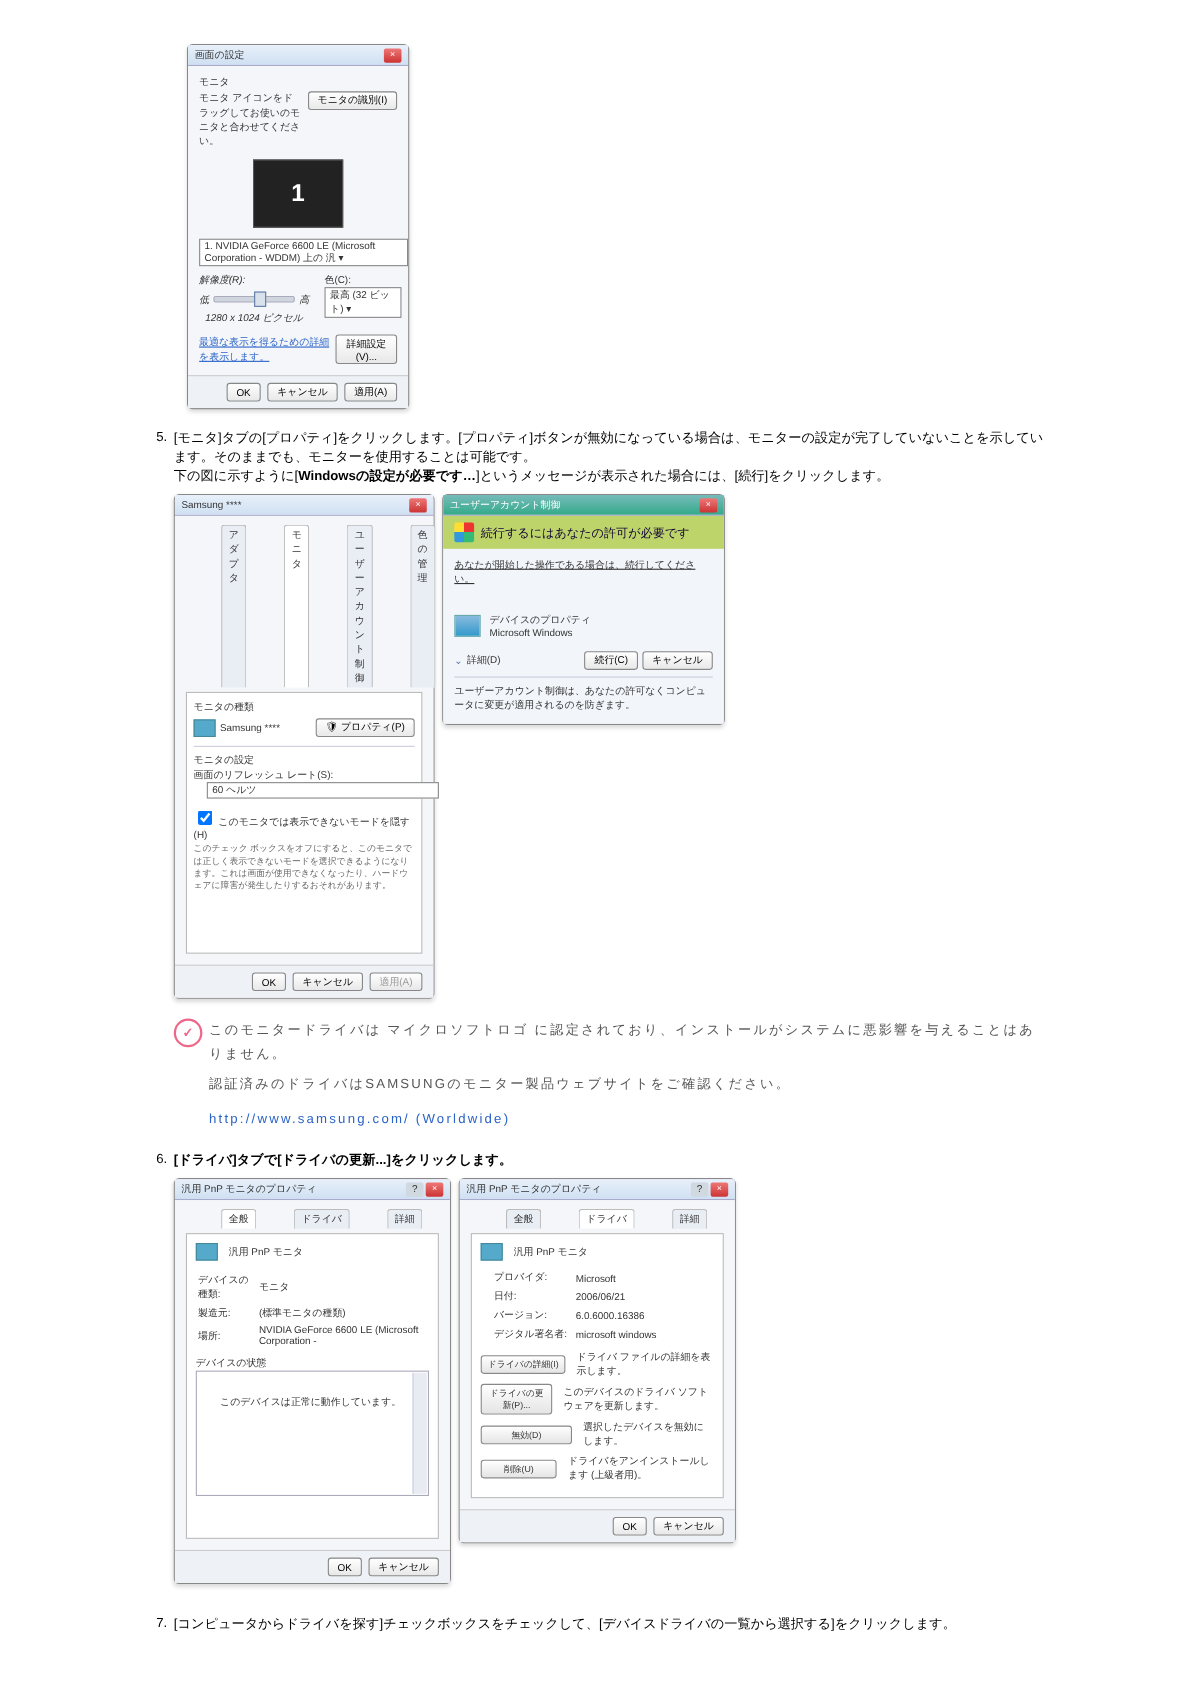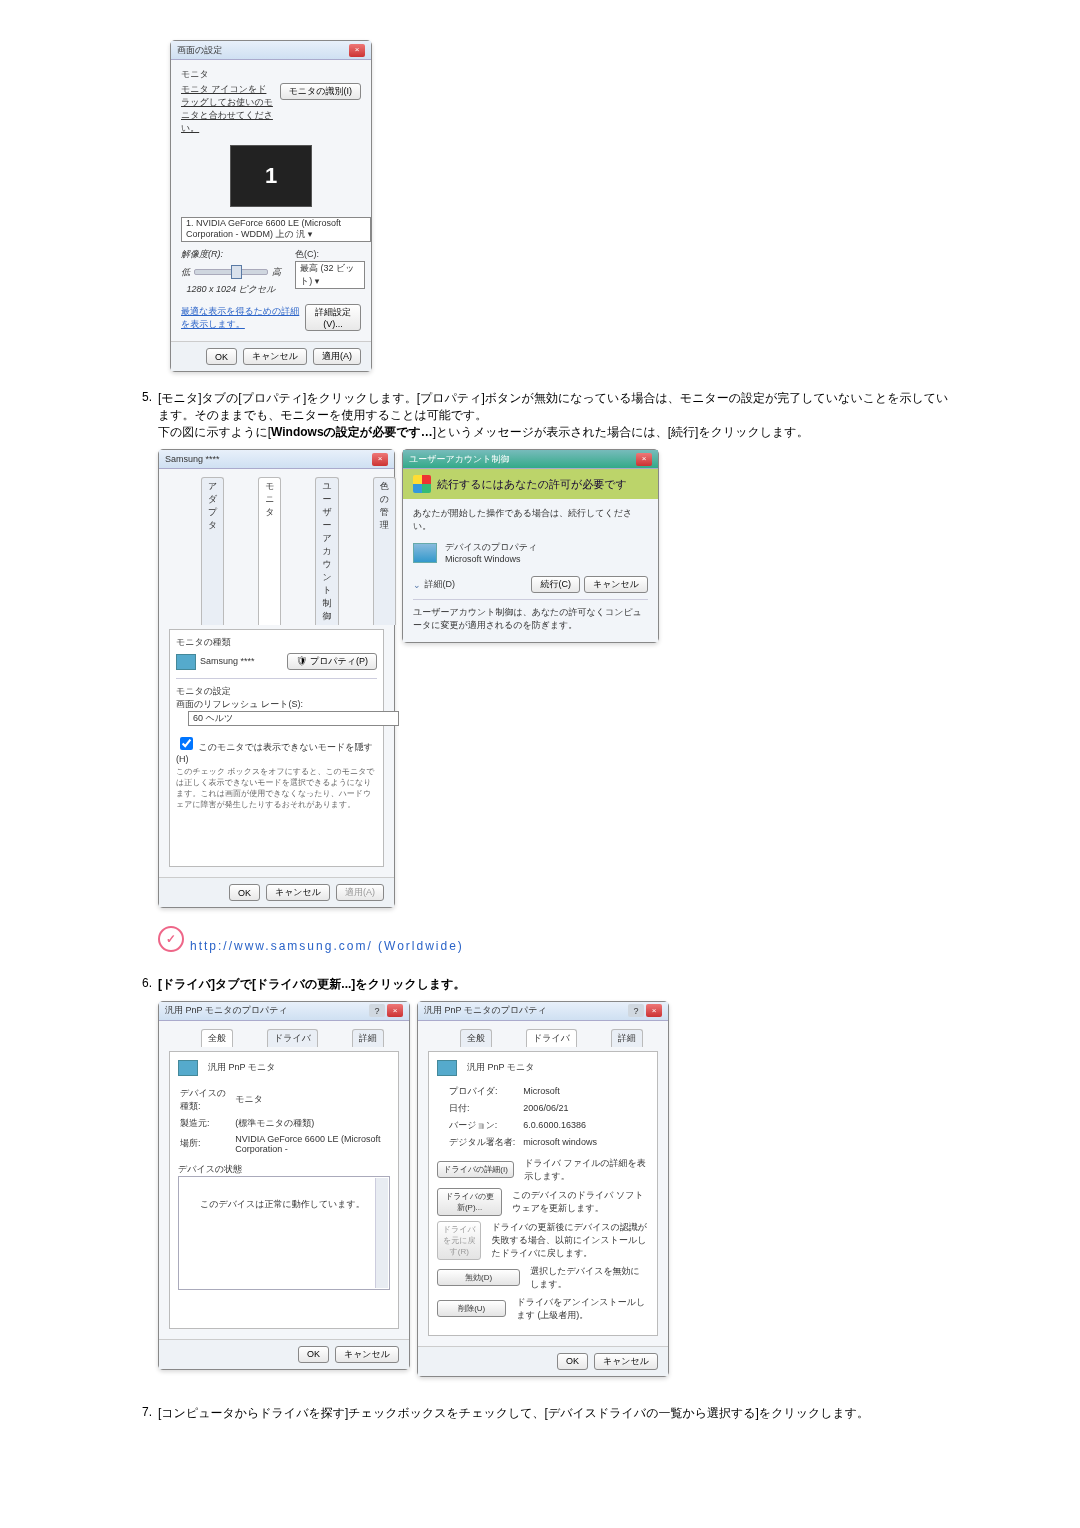--- a/index.html
+++ b/index.html
@@ -119,21 +119,21 @@
     <div class="dialog-box" style="width:200px;">
       <div class="titlebar">
         <span>画面の設定</span>
         <div class="win-buttons">
           <span class="win-btn win-close">×</span>
         </div>
       </div>
       <div class="inner">
         <div class="field-label">モニタ</div>
         <div style="display:flex; align-items:flex-start; gap:6px; margin-top:2px;">
-          <div style="flex:1;text-decoration:underline;">モニタ アイコンをドラッグしてお使いのモニタと合わせてください。</div>
+          <div style="flex:1;">モニタ アイコンをドラッグしてお使いのモニタと合わせてください。</div>
           <button class="btn">モニタの識別(I)</button>
         </div>
         <div class="monitor-preview">
           <span>1</span>
         </div>
         <div class="dropdown" style="width:100%;">1. NVIDIA GeForce 6600 LE (Microsoft Corporation - WDDM) 上の 汎 ▾</div>
         <div style="display:flex; gap:14px; margin-top:6px;">
           <div style="flex:1;font-style:italic;">
             <div>解像度(R):</div>
             <div style="display:flex; align-items:center; gap:4px;">
@@ -210,21 +210,21 @@
         <div class="dialog-box uac" style="width:255px;">
           <div class="titlebar" style="background:linear-gradient(#7bb,#3a8);">
             <span style="color:#fff;">ユーザーアカウント制御</span>
             <span class="win-btn win-close">×</span>
           </div>
           <div class="uac-top">
             <span class="shield"></span>
             <span>続行するにはあなたの許可が必要です</span>
           </div>
           <div class="inner" style="background:#f2f5f9;">
-            <div style="margin-bottom:8px;">あなたが開始した操作である場合は、続行してください。</div>
+            <div style="margin-bottom:24px;text-decoration:underline;">あなたが開始した操作である場合は、続行してください。</div>
             <div style="display:flex; align-items:center; gap:8px; margin:6px 0 12px;">
               <span class="small-icon"></span>
               <div>
                 <div>デバイスのプロパティ</div>
                 <div>Microsoft Windows</div>
               </div>
             </div>
             <div style="display:flex; align-items:center; gap:10px; justify-content:space-between;">
               <div style="display:flex; align-items:center; gap:4px;">
                 <span style="color:#57a;">⌄</span>
@@ -239,20 +239,22 @@
             <div>ユーザーアカウント制御は、あなたの許可なくコンピュータに変更が適用されるのを防ぎます。</div>
           </div>
         </div>
       </div>
     </div>
   </div>
 
   <div class="note-row" style="padding-left:28px;">
     <div class="check-icon">✓</div>
     <div class="note-text">
+      <div>このモニタードライバは マイクロソフトロゴ に認定されており、インストールがシステムに悪影響を与えることはありません。</div>
+      <div style="margin-top:6px;">認証済みのドライバはSAMSUNGのモニター製品ウェブサイトをご確認ください。</div>
       <div style="margin-top:10px;"><a class="link">http://www.samsung.com/ (Worldwide)</a></div>
     </div>
   </div>
 
   <div class="step">
     <div class="step-num">6.</div>
     <div class="step-body">
       <b>[ドライバ]タブで[ドライバの更新...]をクリックします。</b>
 
       <div class="figrow">
@@ -347,24 +349,20 @@
                 </table>
               <div class="driver-row">
                   <div class="driver-btn">ドライバの詳細(I)</div>
                   <div>ドライバ ファイルの詳細を表示します。</div>
                 </div>
               <div class="driver-row">
                   <div class="driver-btn">ドライバの更新(P)...</div>
                   <div>このデバイスのドライバ ソフトウェアを更新します。</div>
                 </div>
               <div class="driver-row">
-                  <div class="driver-btn disabled">ドライバを元に戻す(R)</div>
-                  <div>ドライバの更新後にデバイスの認識が失敗する場合、以前にインストールしたドライバに戻します。</div>
-                </div>
-              <div class="driver-row">
                   <div class="driver-btn">無効(D)</div>
                   <div>選択したデバイスを無効にします。</div>
                 </div>
               <div class="driver-row">
                   <div class="driver-btn">削除(U)</div>
                   <div>ドライバをアンインストールします (上級者用)。</div>
                 </div>
             </div>
           </div>
           <div class="btn-row">

